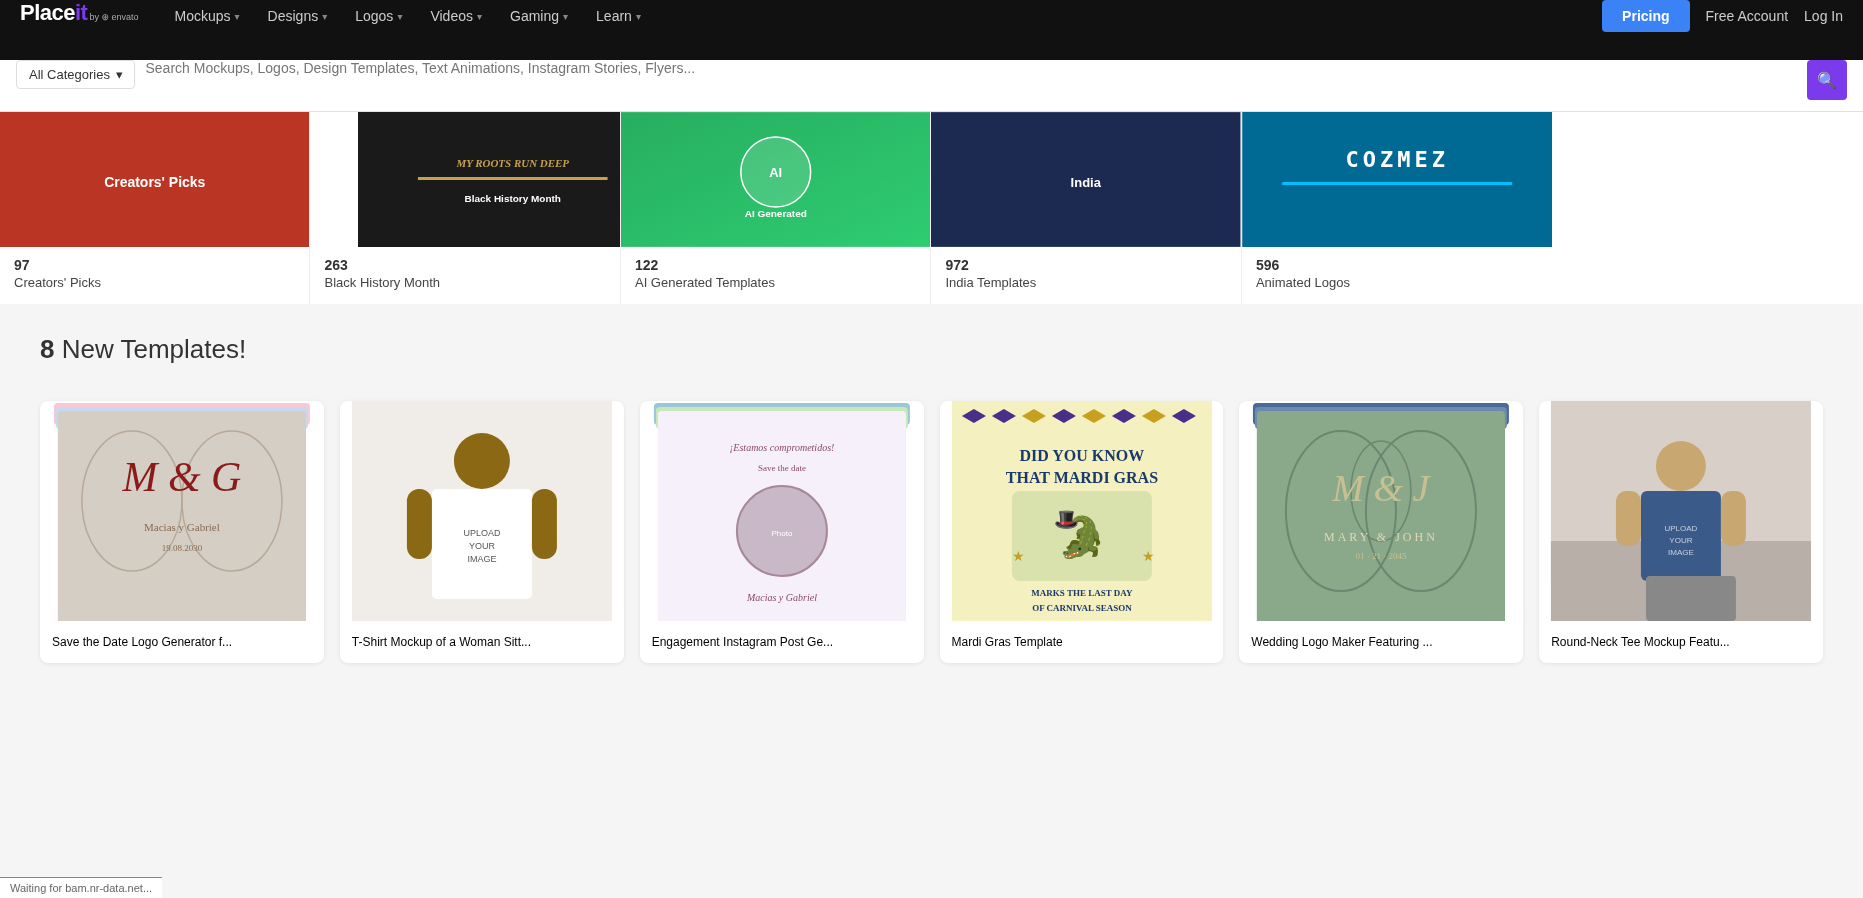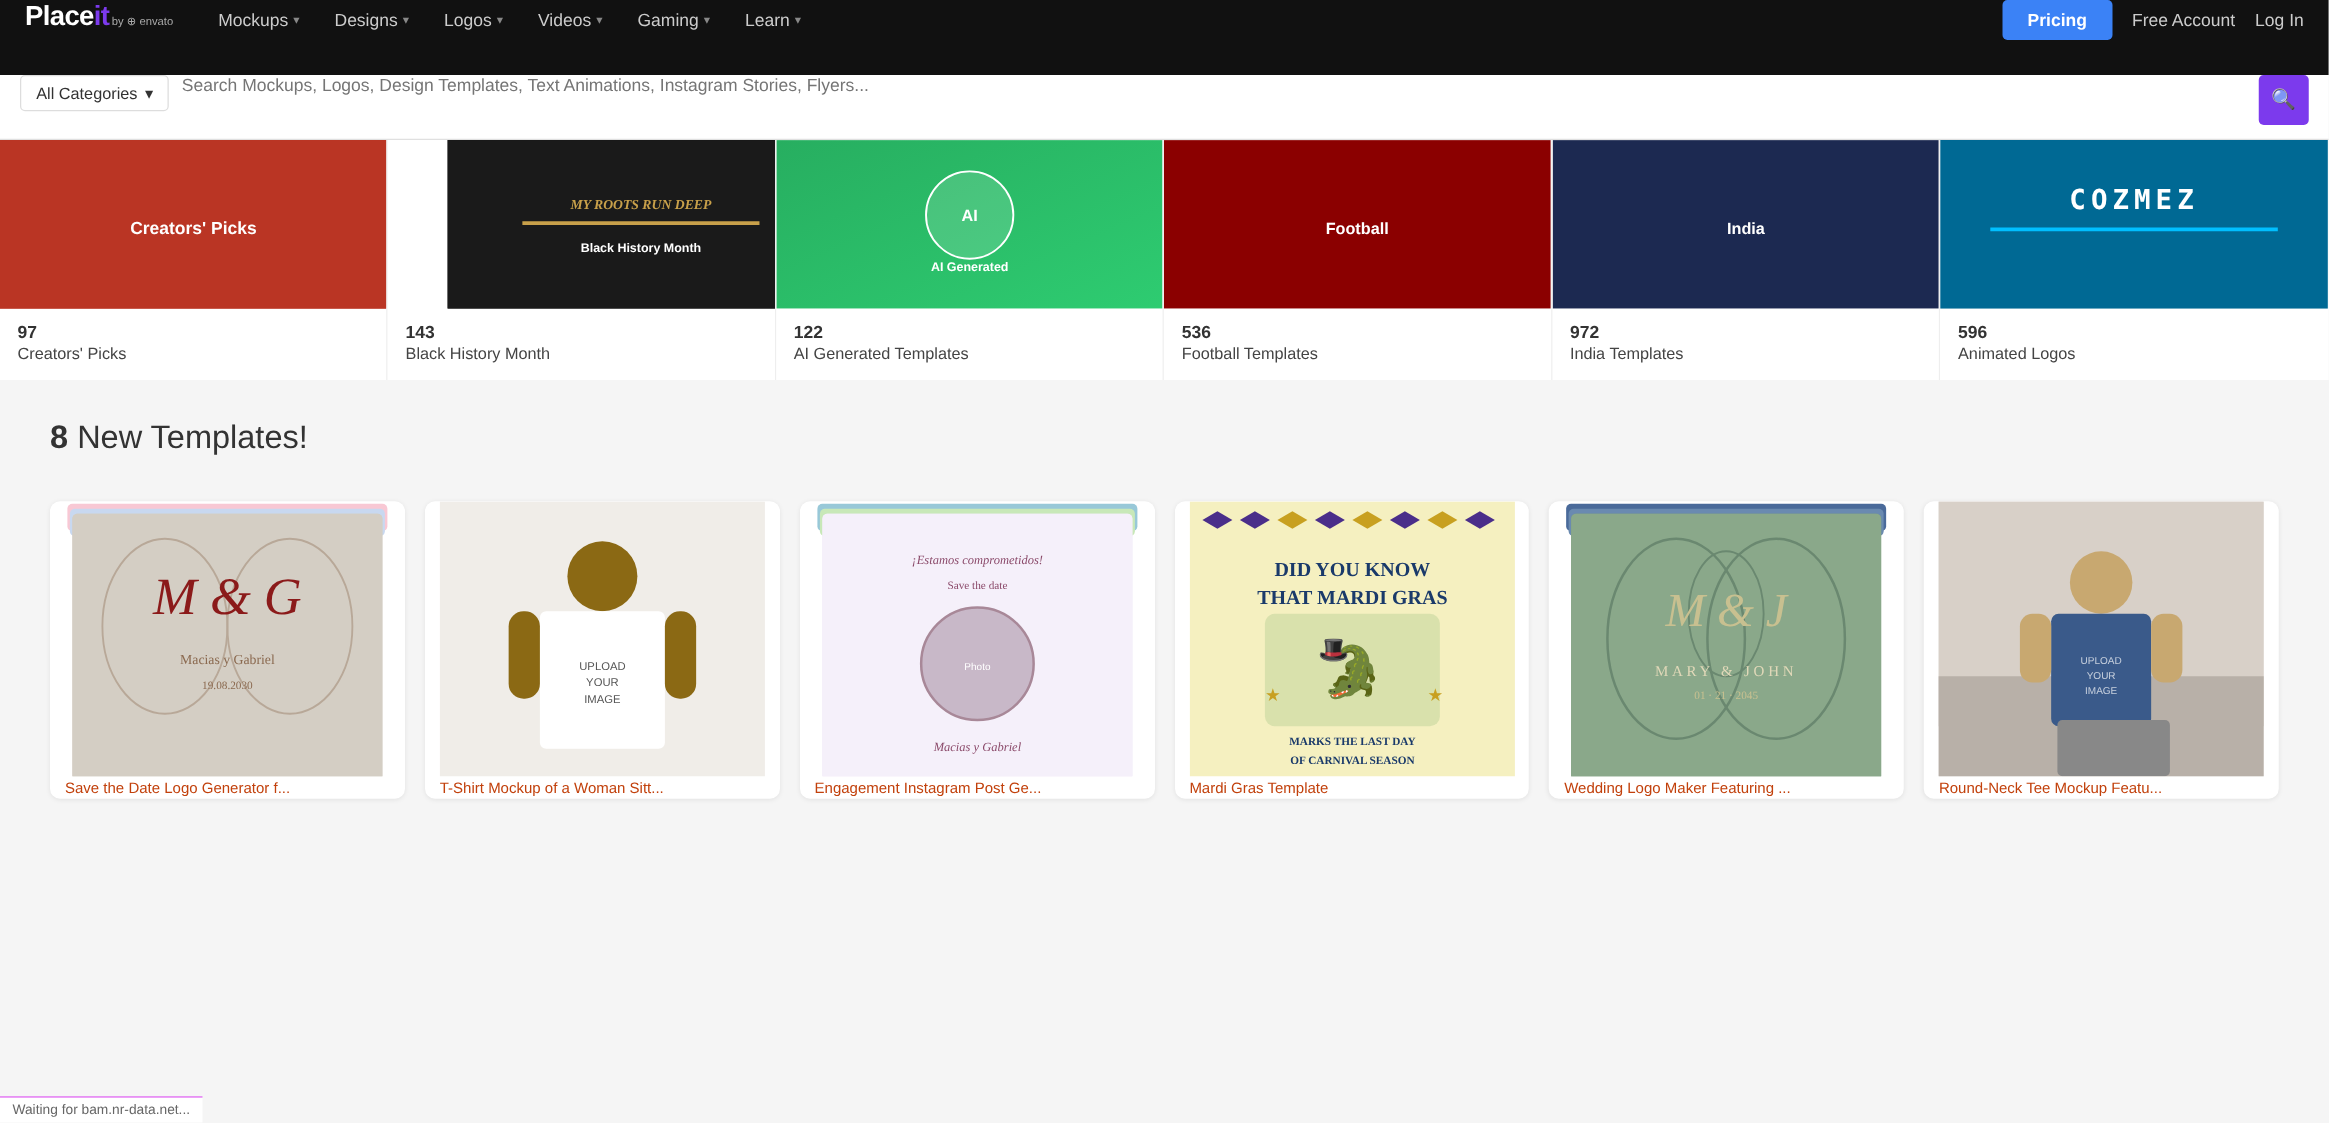--- a/index.html
+++ b/index.html
@@ -187,23 +187,23 @@
       cursor: pointer;
       box-shadow: 0 1px 4px rgba(0,0,0,0.08);
     }
     .template-img-area {
       position: relative;
       width: 100%;
       height: 220px;
       overflow: hidden;
     }
     .template-label {
-      padding: 2px 12px;
+      padding: 14px 12px;
       font-size: 12px;
-      color: #c2410c;
+      color: #000000;
       white-space: nowrap;
       overflow: hidden;
       text-overflow: ellipsis;
     }
 
     
     .bg-red { background: #c0392b; }
     .bg-dark { background: #1a1a1a; margin-left: 48px; }
 
     
@@ -298,21 +298,21 @@
     <div class="category-card">
       <div class="category-img-placeholder bg-dark">
         <svg width="100%" height="135" viewBox="0 0 310 135">
           <rect width="310" height="135" fill="#1a1a1a"></rect>
           <text x="155" y="55" text-anchor="middle" fill="#c8a04a" font-size="11" font-family="serif" font-style="italic">MY ROOTS RUN DEEP</text>
           <rect x="60" y="65" width="190" height="3" fill="#c8a04a"></rect>
           <text x="155" y="90" text-anchor="middle" fill="white" font-size="10" font-family="sans-serif">Black History Month</text>
         </svg>
       </div>
       <div class="category-info">
-        <div class="category-count">143</div>
+        <div class="category-count">263</div>
         <div class="category-name">Black History Month</div>
       </div>
     </div>
 
     <div class="category-card">
       <div class="category-img-placeholder">
         <svg width="100%" height="135" viewBox="0 0 310 135">
           <defs>
             <linearGradient id="grad1" x1="0%" y1="0%" x2="100%" y2="100%">
               <stop offset="0%" style="stop-color:#27ae60"></stop>
@@ -324,32 +324,20 @@
           <text x="155" y="65" text-anchor="middle" fill="white" font-size="13" font-family="sans-serif">AI</text>
           <text x="155" y="105" text-anchor="middle" fill="white" font-size="10">AI Generated</text>
         </svg>
       </div>
       <div class="category-info">
         <div class="category-count">122</div>
         <div class="category-name">AI Generated Templates</div>
       </div>
     </div>
 
-    <div class="category-card">
-      <div class="category-img-placeholder">
-        <svg width="100%" height="135" viewBox="0 0 310 135">
-          <rect width="310" height="135" fill="#8b0000"></rect>
-          <text x="155" y="75" text-anchor="middle" fill="white" font-size="13" font-family="sans-serif" font-weight="600">Football</text>
-        </svg>
-      </div>
-      <div class="category-info">
-        <div class="category-count">536</div>
-        <div class="category-name">Football Templates</div>
-      </div>
-    </div>
 
     <div class="category-card">
       <div class="category-img-placeholder">
         <svg width="100%" height="135" viewBox="0 0 310 135">
           <rect width="310" height="135" fill="#1c2951"></rect>
           <text x="155" y="75" text-anchor="middle" fill="white" font-size="13" font-family="sans-serif" font-weight="600">India</text>
         </svg>
       </div>
       <div class="category-info">
         <div class="category-count">972</div>

